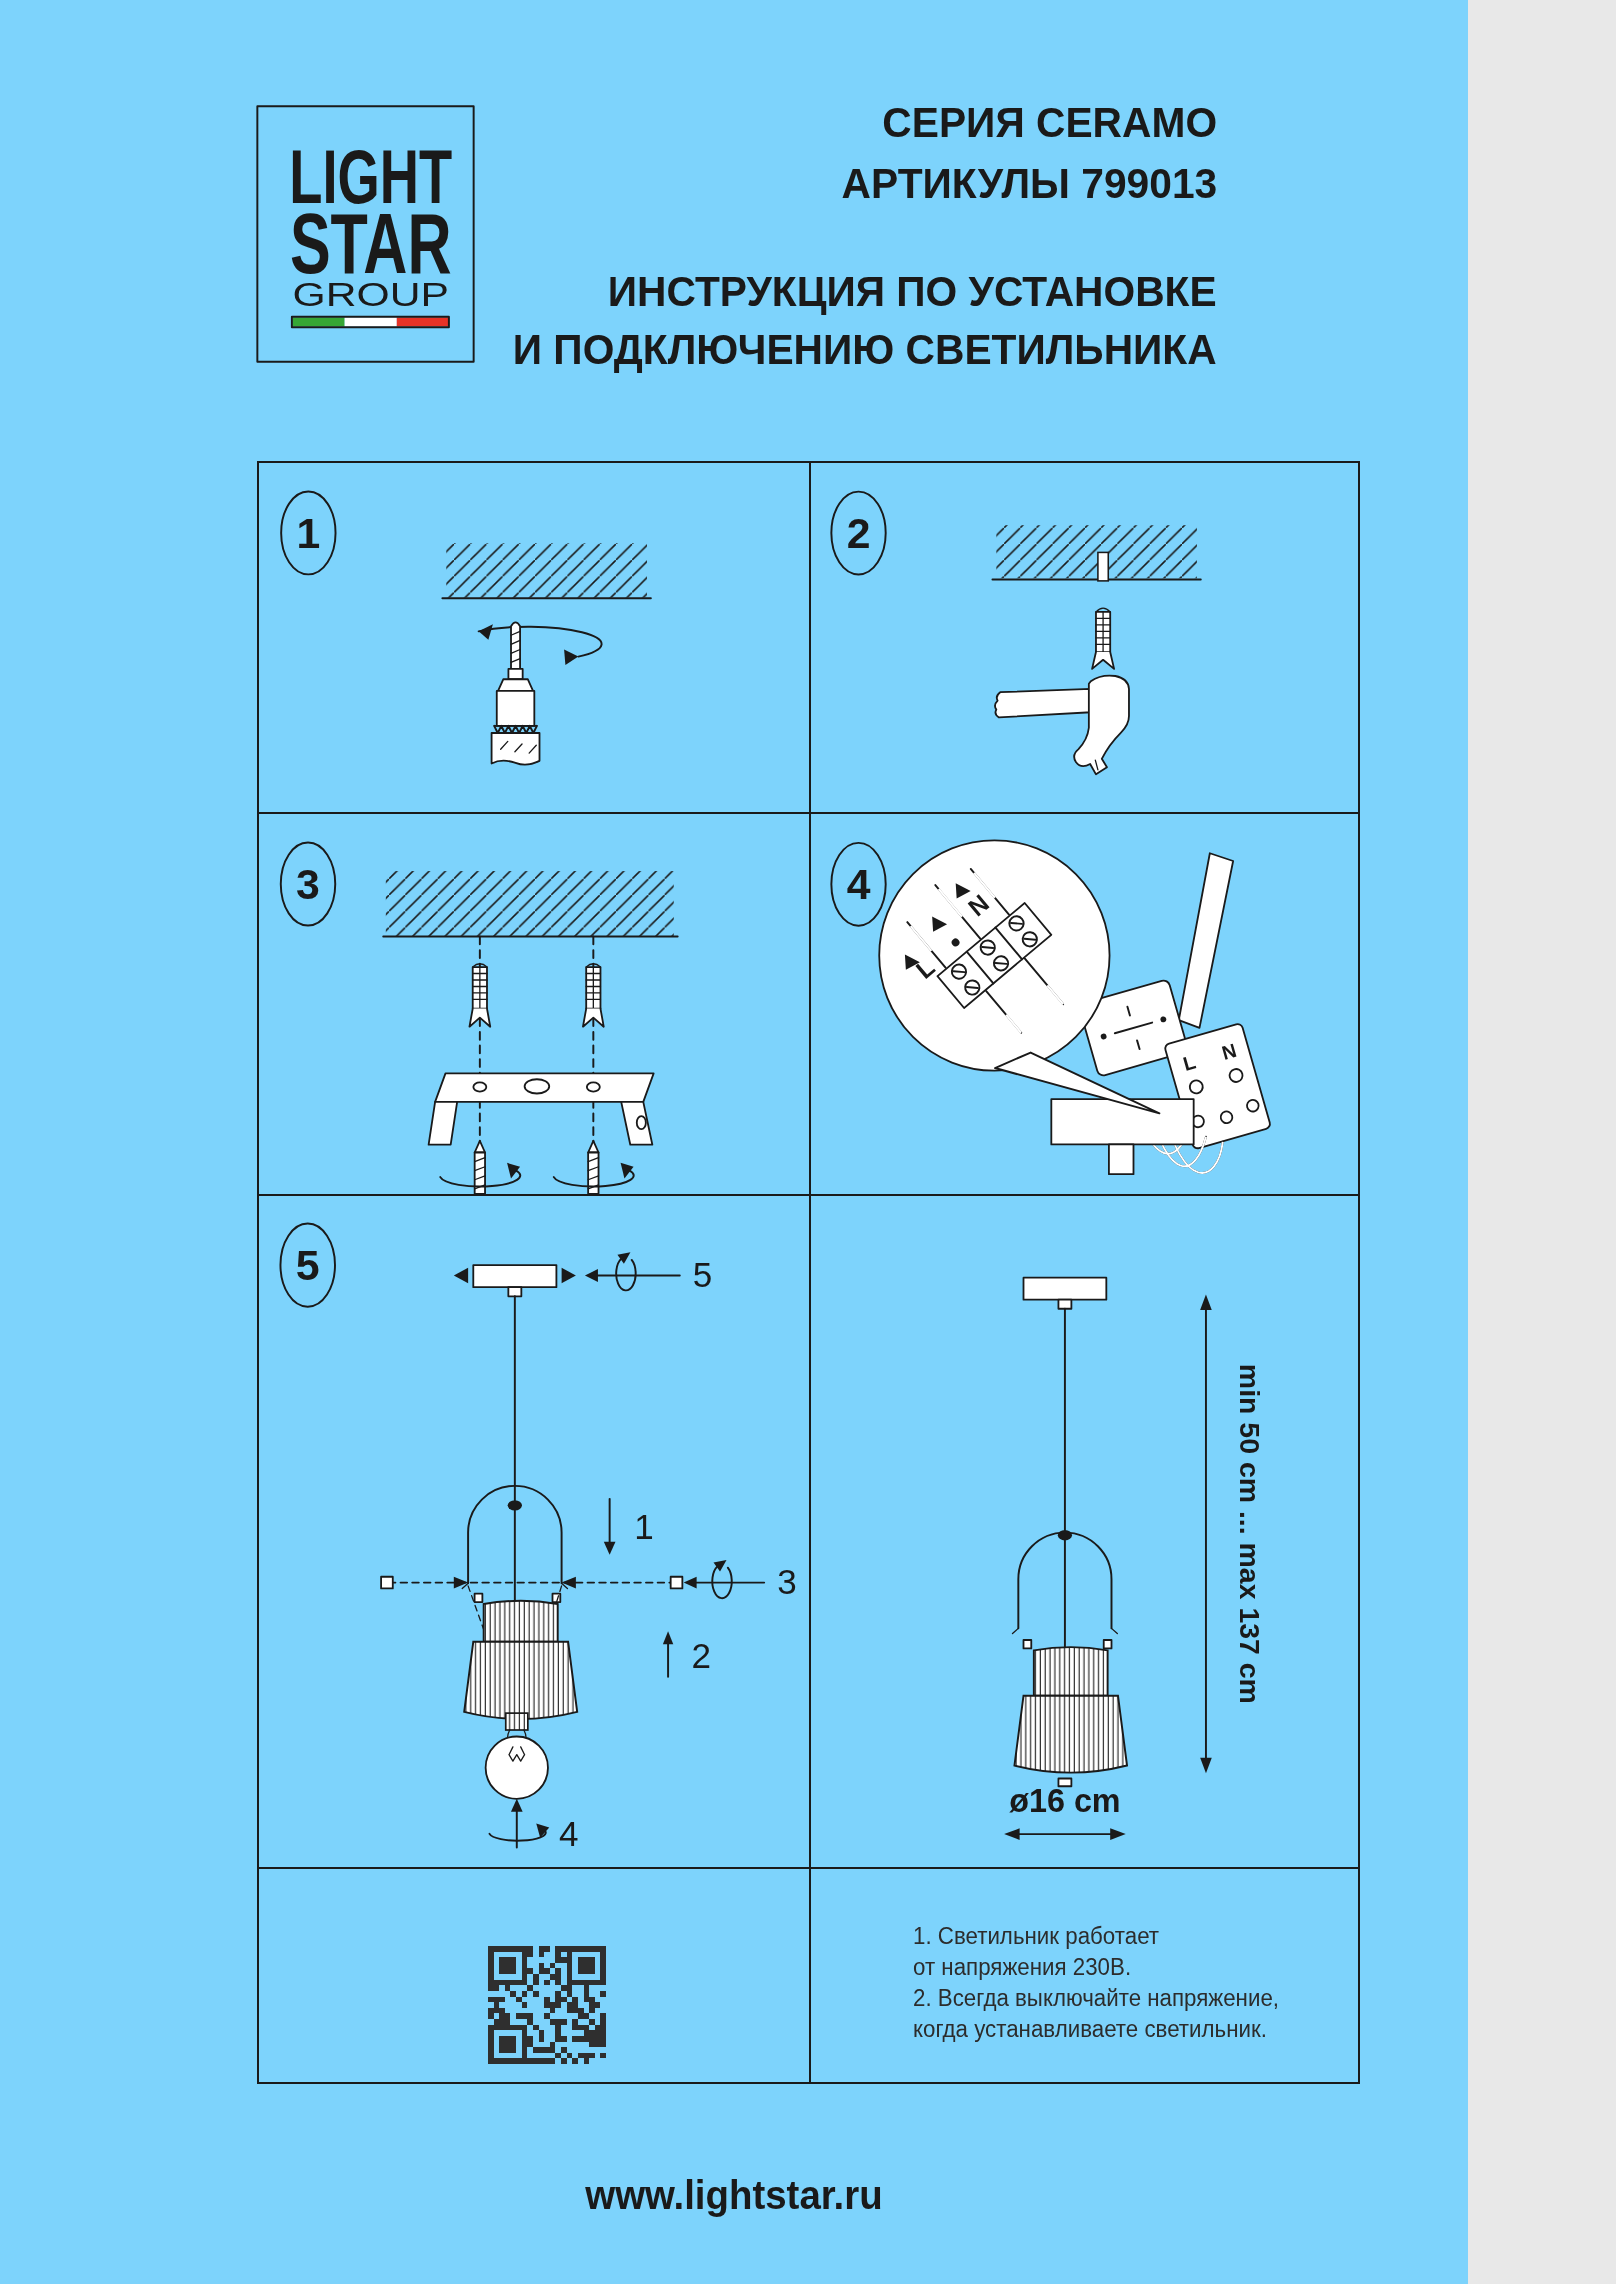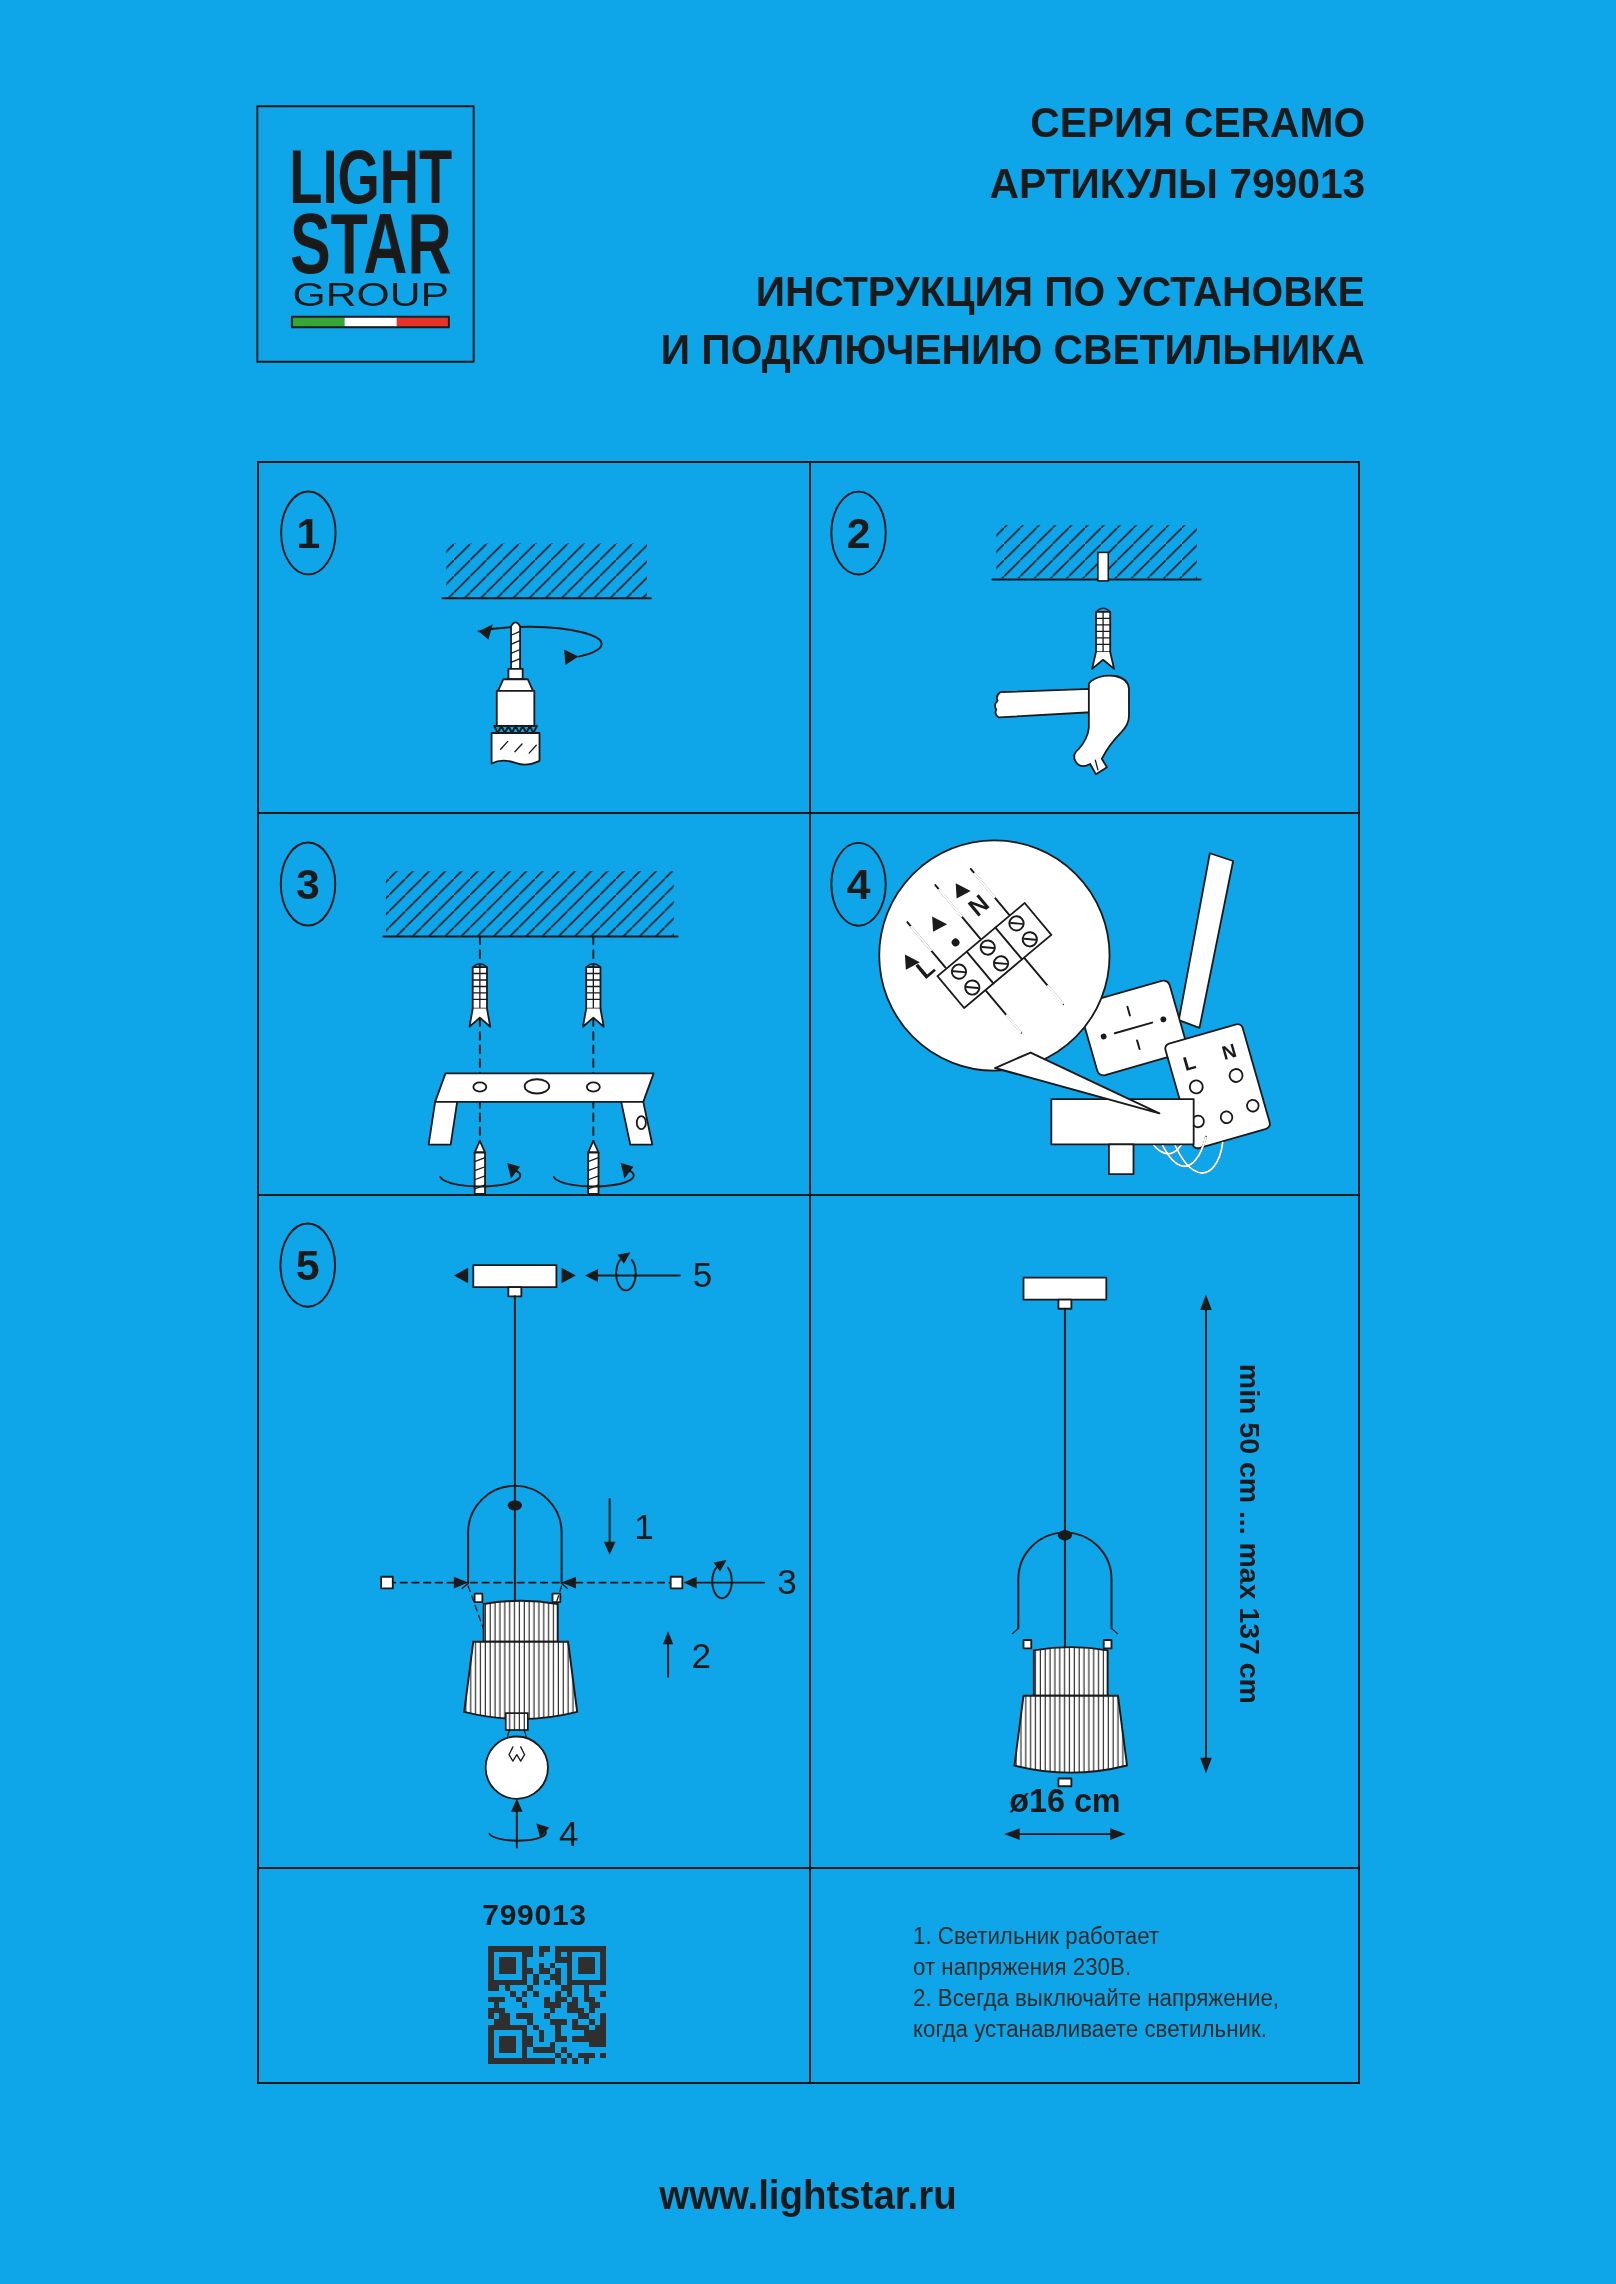--- a/index.html
+++ b/index.html
@@ -1,16 +1,16 @@
 <!DOCTYPE html>
 <html style="font-size:10.4px"><head>
 <meta charset="utf-8">
 <style>
   html,body{margin:0;padding:0;background:#e8e8e8;}
-  .page{position:relative;width:1616px;height:2284px;background:#0ea5e9;
+  .page{position:relative;width:1468px;height:2284px;background:#7dd3fc;
         font-family:"Liberation Sans",sans-serif;color:#1a1a1a;overflow:hidden;}
   .abs{position:absolute;}
   .hdr-line{position:absolute;right:251px;white-space:nowrap;font-weight:700;
             font-size:42px;transform:scaleX(.97);transform-origin:100% 0;}
   .table{position:absolute;left:257px;top:461px;width:1103px;height:1623px;
          border:2px solid #1a1a1a;box-sizing:border-box;}
   .vline{position:absolute;background:#1a1a1a;width:2px;}
   .hline{position:absolute;background:#1a1a1a;height:2px;}
   svg{display:block;}
   svg text{font-family:"Liberation Sans",sans-serif;fill:#1a1a1a;}
@@ -343,21 +343,20 @@
       </g>
       <text x="664" y="522" font-size="44" font-weight="700" text-anchor="middle" transform="rotate(90 664 522)">min 50 cm ... max 137 cm</text>
       <text x="394" y="952" font-size="50" font-weight="700" text-anchor="middle">ø16 cm</text>
       <g>
         <line x1="318" y1="986" x2="470" y2="986" class="s" stroke-width="3.2"></line>
         <polygon points="300,986 324,977 324,995" class="f"></polygon>
         <polygon points="488,986 464,977 464,995" class="f"></polygon>
       </g>
     </svg>
 
-    <div class="article">799013</div>
     <svg class="abs" style="left:229px;top:1483px;" width="118" height="118" viewBox="0 0 21 21" shape-rendering="crispEdges">
         <rect x="0" y="0" width="1" height="1" fill="#2f2f2f"></rect>
         <rect x="1" y="0" width="1" height="1" fill="#2f2f2f"></rect>
         <rect x="2" y="0" width="1" height="1" fill="#2f2f2f"></rect>
         <rect x="3" y="0" width="1" height="1" fill="#2f2f2f"></rect>
         <rect x="4" y="0" width="1" height="1" fill="#2f2f2f"></rect>
         <rect x="5" y="0" width="1" height="1" fill="#2f2f2f"></rect>
         <rect x="6" y="0" width="1" height="1" fill="#2f2f2f"></rect>
         <rect x="7" y="0" width="1" height="1" fill="#2f2f2f"></rect>
         <rect x="9" y="0" width="1" height="1" fill="#2f2f2f"></rect>

